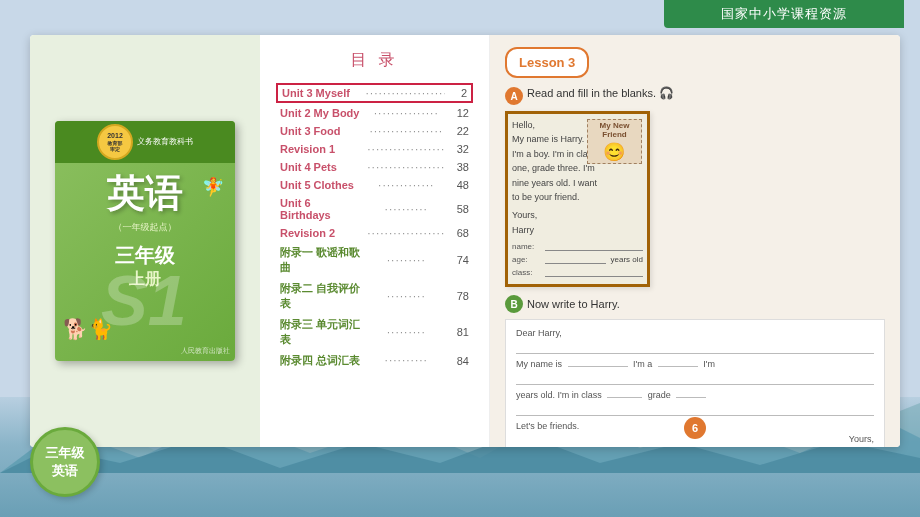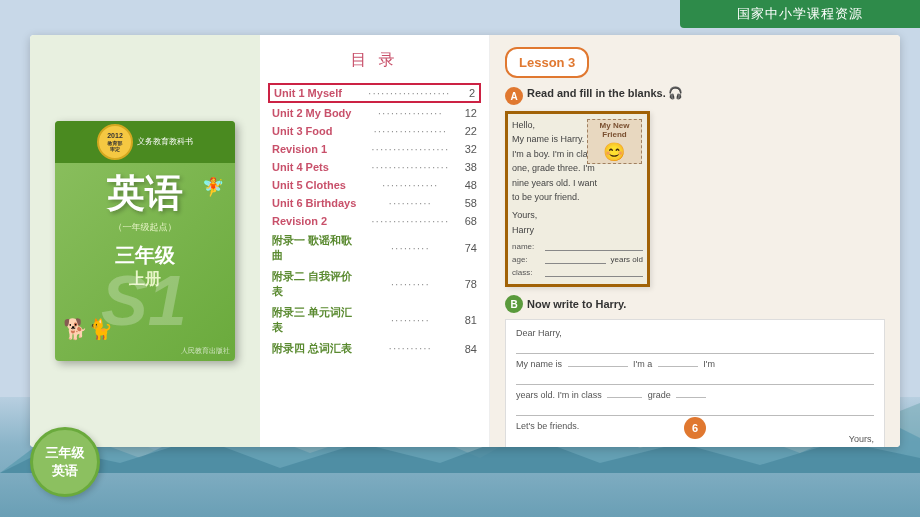--- a/index.html
+++ b/index.html
@@ -27,21 +27,21 @@
       bottom: 40px;
       left: 0;
       width: 100%;
       z-index: 1;
     }
 
     
     .header-bar {
       position: absolute;
       top: 0;
-      right: 0;
+      right: 16px;
       width: 240px;
       height: 28px;
       background: #2e8b4a;
       display: flex;
       align-items: center;
       justify-content: center;
       z-index: 10;
       border-bottom-left-radius: 4px;
     }
     .header-title {
@@ -180,21 +180,21 @@
       top: 55px;
       right: 10px;
       font-size: 18px;
     }
 
     
     .middle-panel {
       width: 230px;
       min-width: 230px;
       background: white;
-      padding: 15px 12px;
+      padding: 15px 20px;
       border-right: 1px solid #eee;
     }
 
     .toc-title {
       text-align: center;
       font-size: 16px;
       color: #c8506a;
       margin-bottom: 12px;
       letter-spacing: 4px;
       font-family: "SimSun", serif;
@@ -273,21 +273,21 @@
       justify-content: center;
       color: white;
       font-size: 10px;
       font-weight: bold;
       flex-shrink: 0;
       margin-top: 1px;
     }
     .section-text {
       font-size: 11px;
       color: #333;
-      font-weight: bold;
+      font-weight: normal;
       flex: 1;
     }
     .headphone-icon {
       color: #555;
       font-size: 12px;
     }
 
     .content-area {
       display: flex;
       gap: 10px;
@@ -478,21 +478,21 @@
       <div class="book-animals">🐕🐈</div>
       <div class="book-publisher">人民教育出版社</div>
     </div>
   </div>
 
   <div class="middle-panel">
     <div class="toc-title">目 录</div>
 
     <div id="toc-list">
         <div class="toc-item highlighted">
-          <span class="toc-item-label">Unit 1 Myself</span>
+          <span class="toc-item-label">Unit 3 Myself</span>
           <span class="toc-item-dots">···················</span>
           <span class="toc-item-page">2</span>
         </div>
         <div class="toc-item">
           <span class="toc-item-label">Unit 2 My Body</span>
           <span class="toc-item-dots">···············</span>
           <span class="toc-item-page">12</span>
         </div>
         <div class="toc-item">
           <span class="toc-item-label">Unit 3 Food</span>

